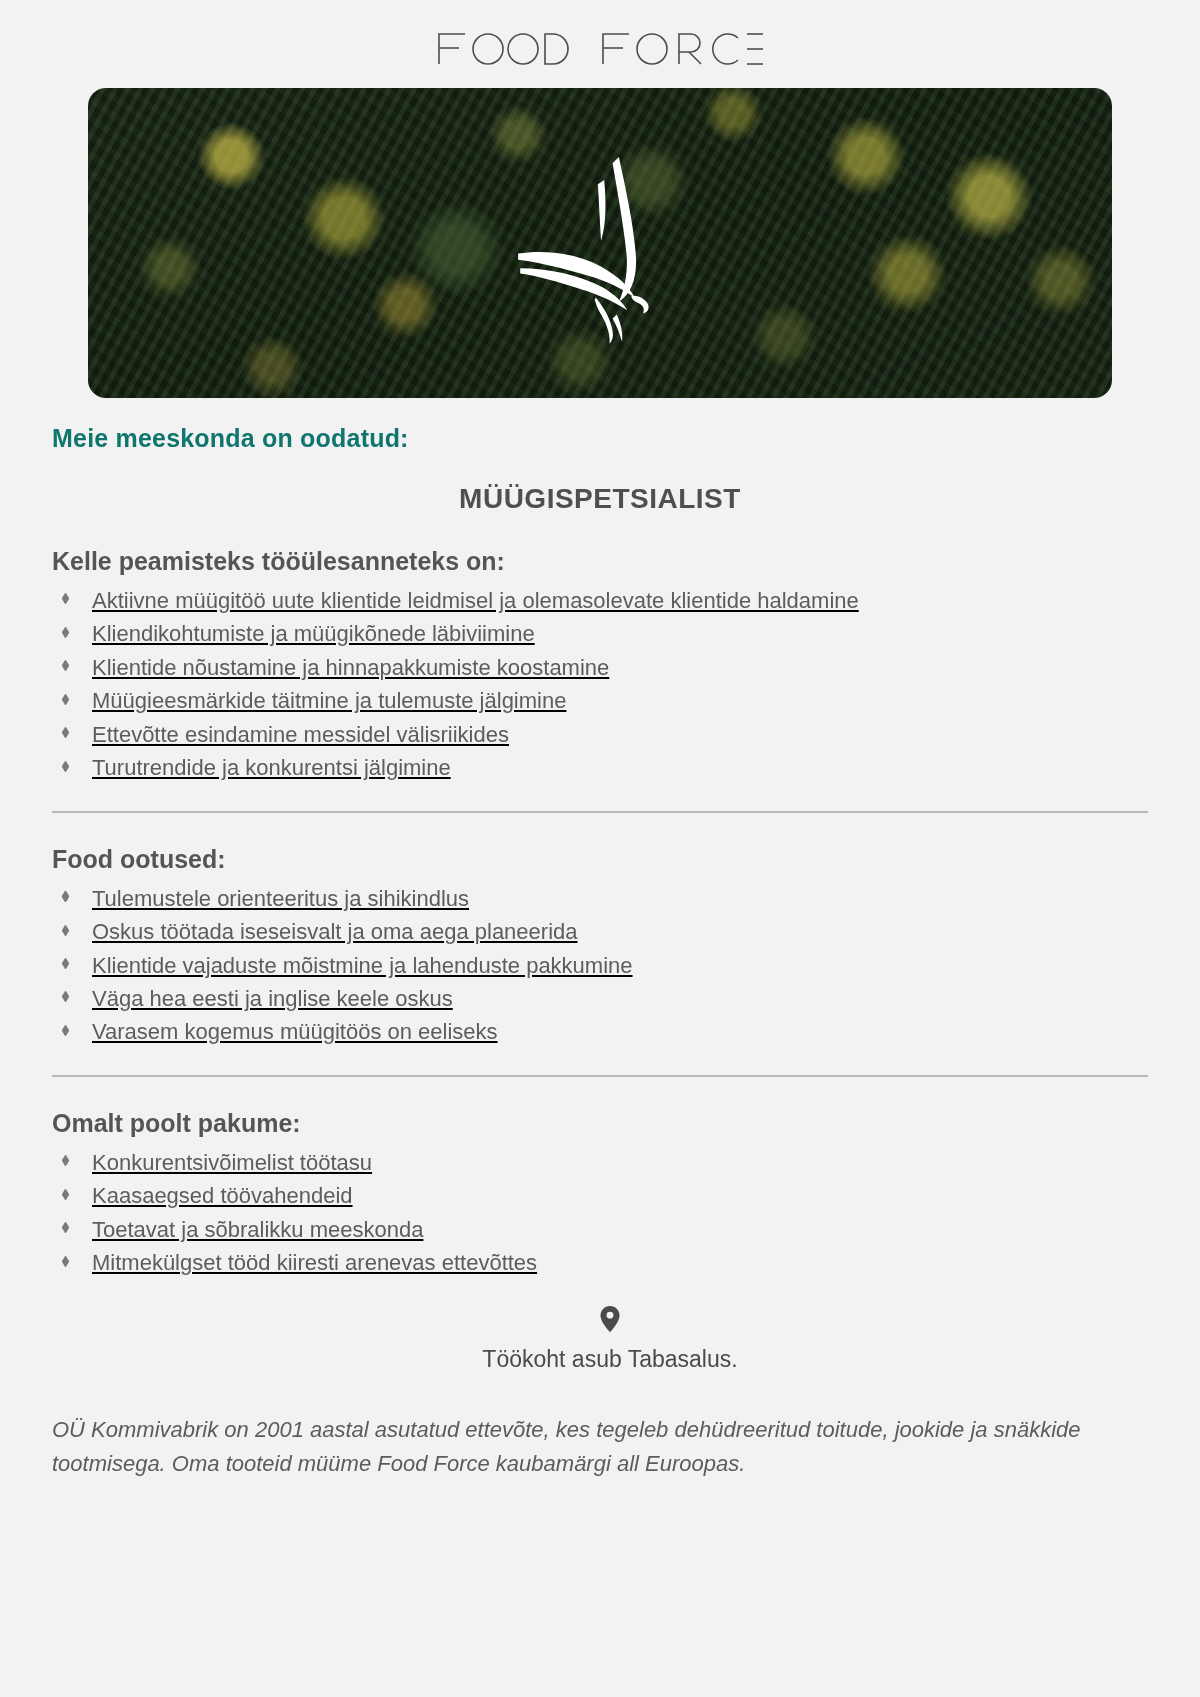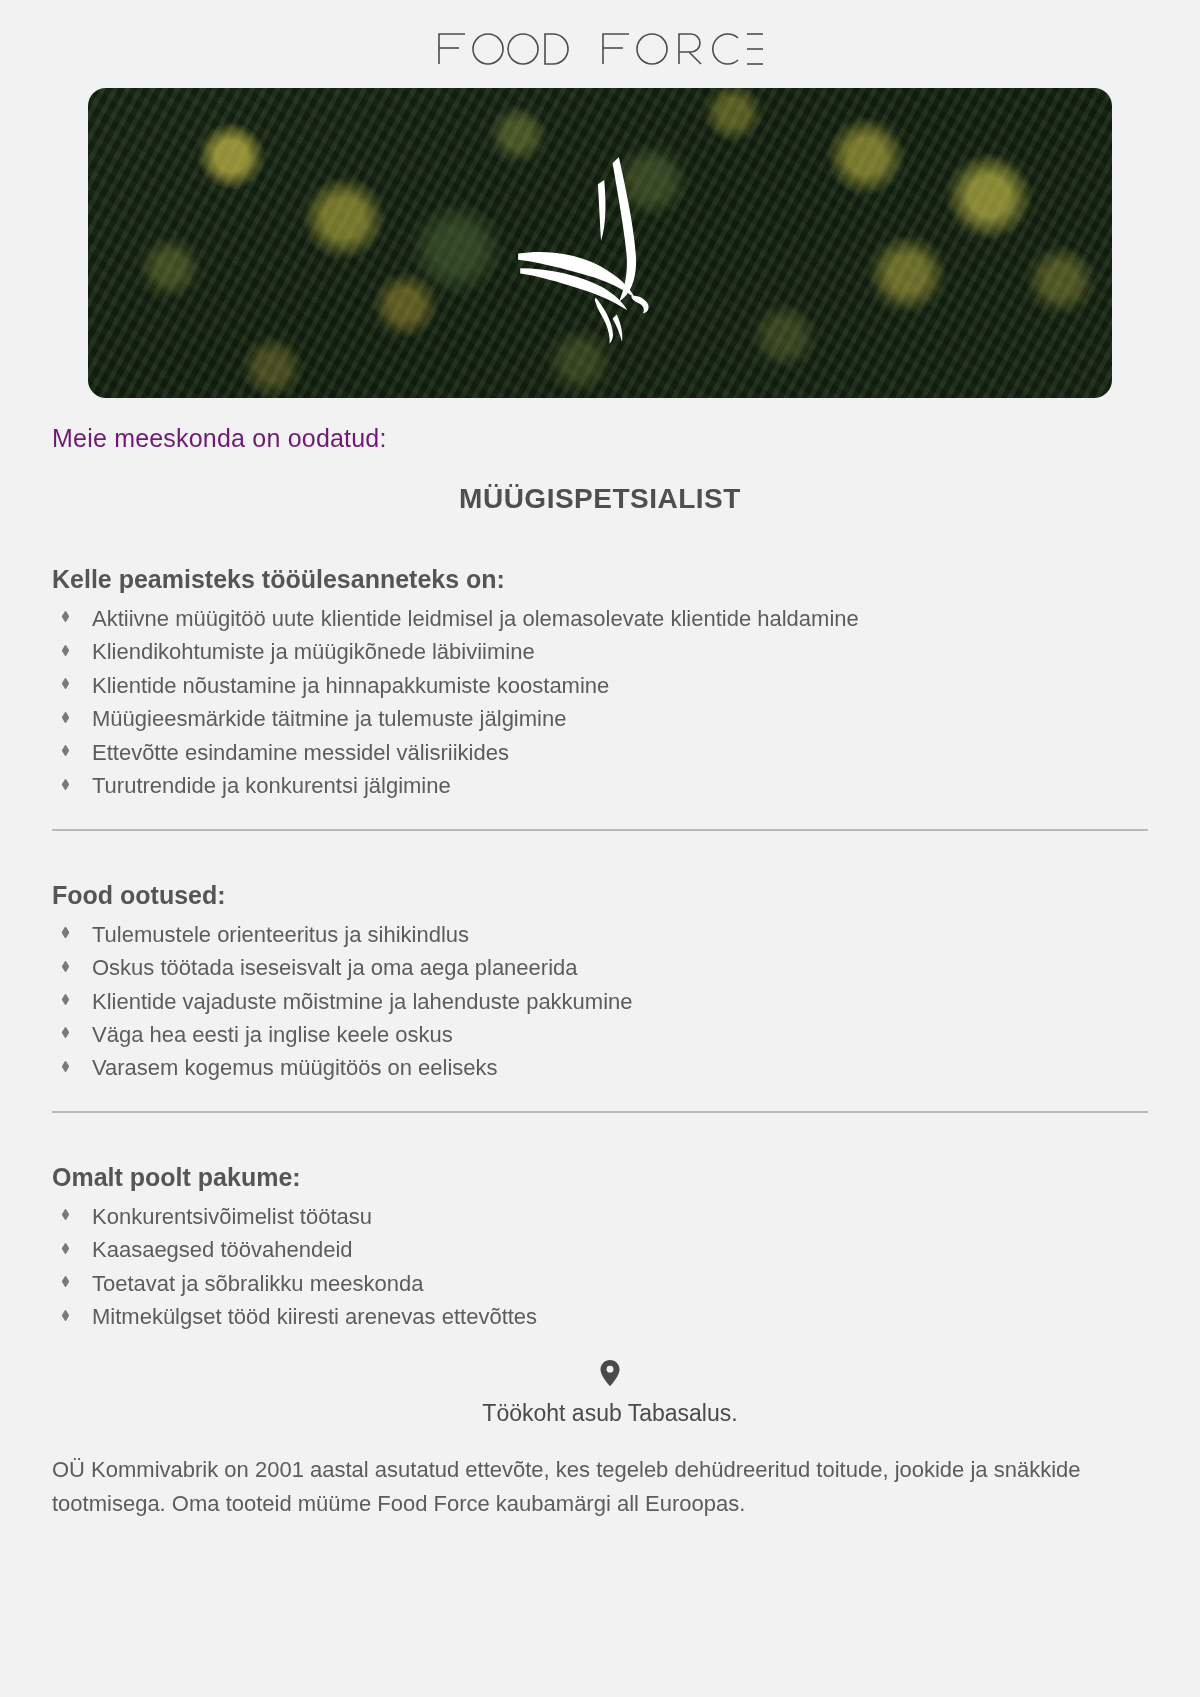--- a/index.html
+++ b/index.html
@@ -79,48 +79,49 @@
   }
 
   
   .content {
     padding: 0 52px;
   }
 
   .lead {
     margin-top: 26px;
     font-size: 25px;
-    font-weight: normal;
-    color: #701a75;
+    font-weight: bold;
+    color: #0f766e;
     letter-spacing: 0.2px;
   }
 
   .job-title {
     text-align: center;
     margin-top: 30px;
     font-size: 28px;
     font-weight: bold;
     color: #4f4f4f;
     letter-spacing: 0.5px;
   }
 
   .section {
-    margin-top: 50px;
+    margin-top: 32px;
   }
   .section-heading {
     font-size: 25px;
     font-weight: bold;
     color: #555555;
     margin-bottom: 8px;
   }
 
   ul.bullets {
     list-style: none;
     margin: 0;
     padding: 0;
+    text-decoration: underline;
   }
   ul.bullets li {
     position: relative;
     padding-left: 40px;
     font-size: 22px;
     line-height: 1.52;
     color: #5c5c5c;
   }
   ul.bullets li .marker {
     position: absolute;
@@ -149,21 +150,22 @@
     color: #4a4a4a;
     flex-direction: column;
   }
   .location .pin-icon {
     width: 20px;
     height: 26px;
     flex: 0 0 auto;
   }
 
   .about {
-    margin-top: 26px;
+    margin-top: 40px;
+    font-style: italic;
     font-size: 22px;
     line-height: 1.56;
     color: #5c5c5c;
     max-width: 1060px;
   }
 </style>
 </head>
 <body>
 
 <div class="page">

